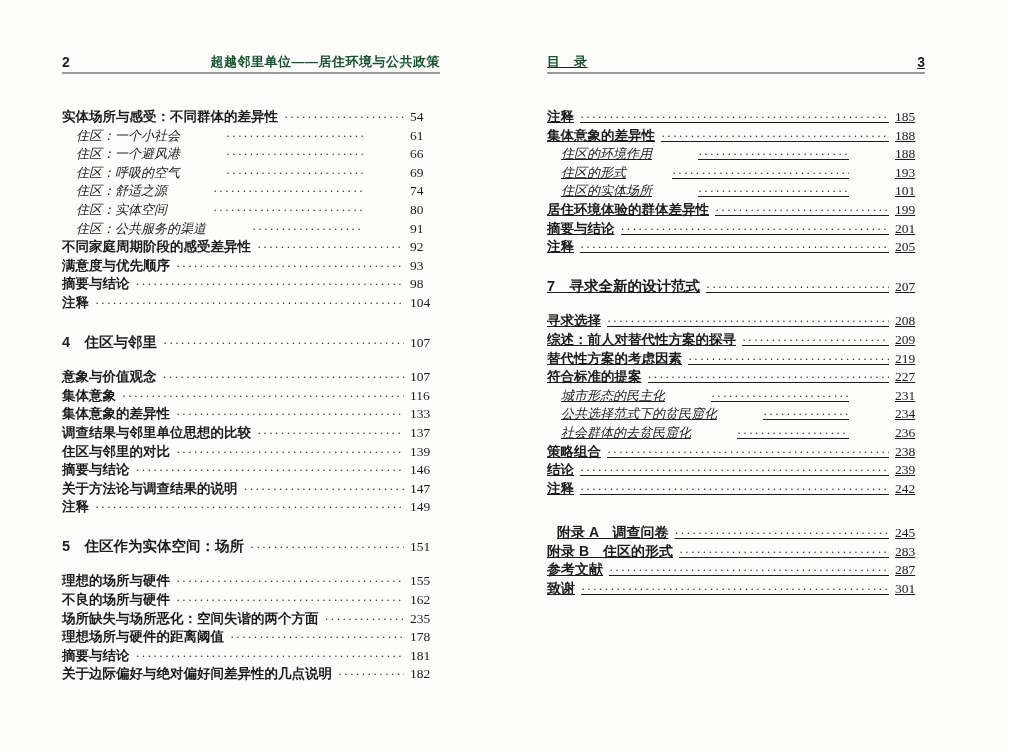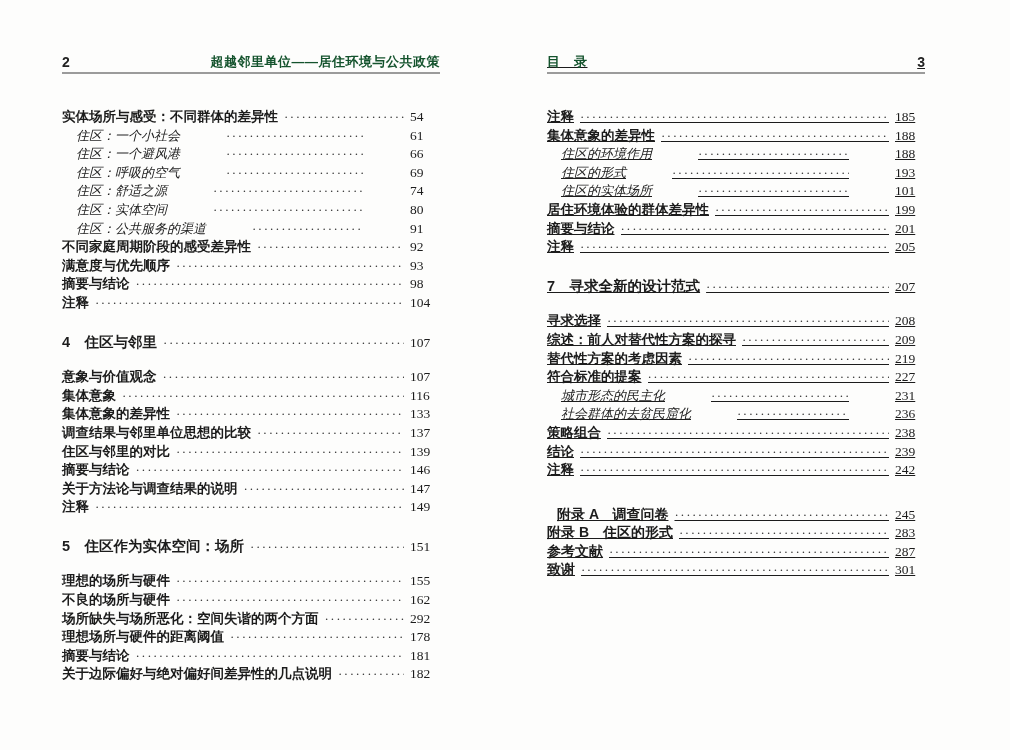--- a/index.html
+++ b/index.html
@@ -187,21 +187,21 @@
         <span class="pagenum">155</span>
       </div>
       <div class="toc-row l1">
         <span class="entry-title">不良的场所与硬件</span>
         <span class="leader"></span>
         <span class="pagenum">162</span>
       </div>
       <div class="toc-row l1">
         <span class="entry-title">场所缺失与场所恶化：空间失谐的两个方面</span>
         <span class="leader"></span>
-        <span class="pagenum">292</span>
+        <span class="pagenum">235</span>
       </div>
       <div class="toc-row l1">
         <span class="entry-title">理想场所与硬件的距离阈值</span>
         <span class="leader"></span>
         <span class="pagenum">178</span>
       </div>
       <div class="toc-row l1">
         <span class="entry-title">摘要与结论</span>
         <span class="leader"></span>
         <span class="pagenum">181</span>
@@ -284,20 +284,25 @@
         <span class="entry-title">符合标准的提案</span>
         <span class="leader"></span>
         <span class="pagenum">227</span>
       </div>
       <div class="toc-row l2">
         <span class="entry-title">城市形态的民主化</span>
         <span class="leader"></span>
         <span class="pagenum">231</span>
       </div>
       <div class="toc-row l2">
+        <span class="entry-title">公共选择范式下的贫民窟化</span>
+        <span class="leader"></span>
+        <span class="pagenum">234</span>
+      </div>
+      <div class="toc-row l2">
         <span class="entry-title">社会群体的去贫民窟化</span>
         <span class="leader"></span>
         <span class="pagenum">236</span>
       </div>
       <div class="toc-row l1">
         <span class="entry-title">策略组合</span>
         <span class="leader"></span>
         <span class="pagenum">238</span>
       </div>
       <div class="toc-row l1">

